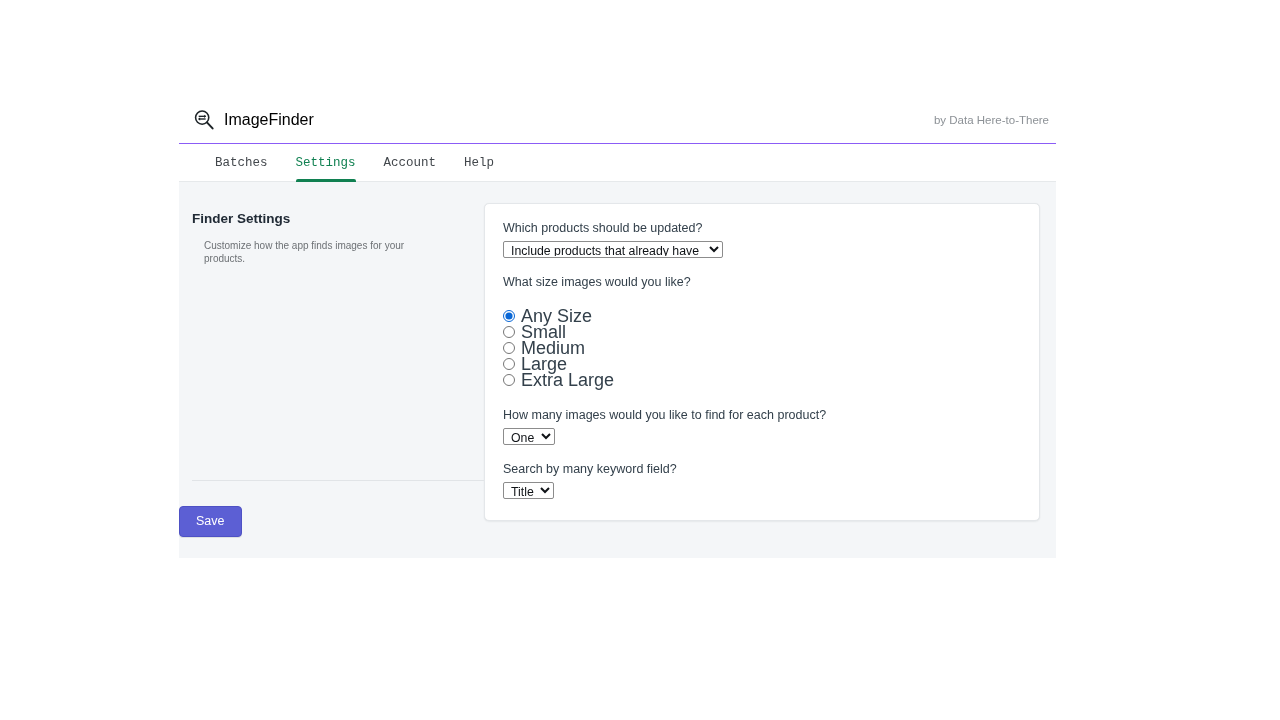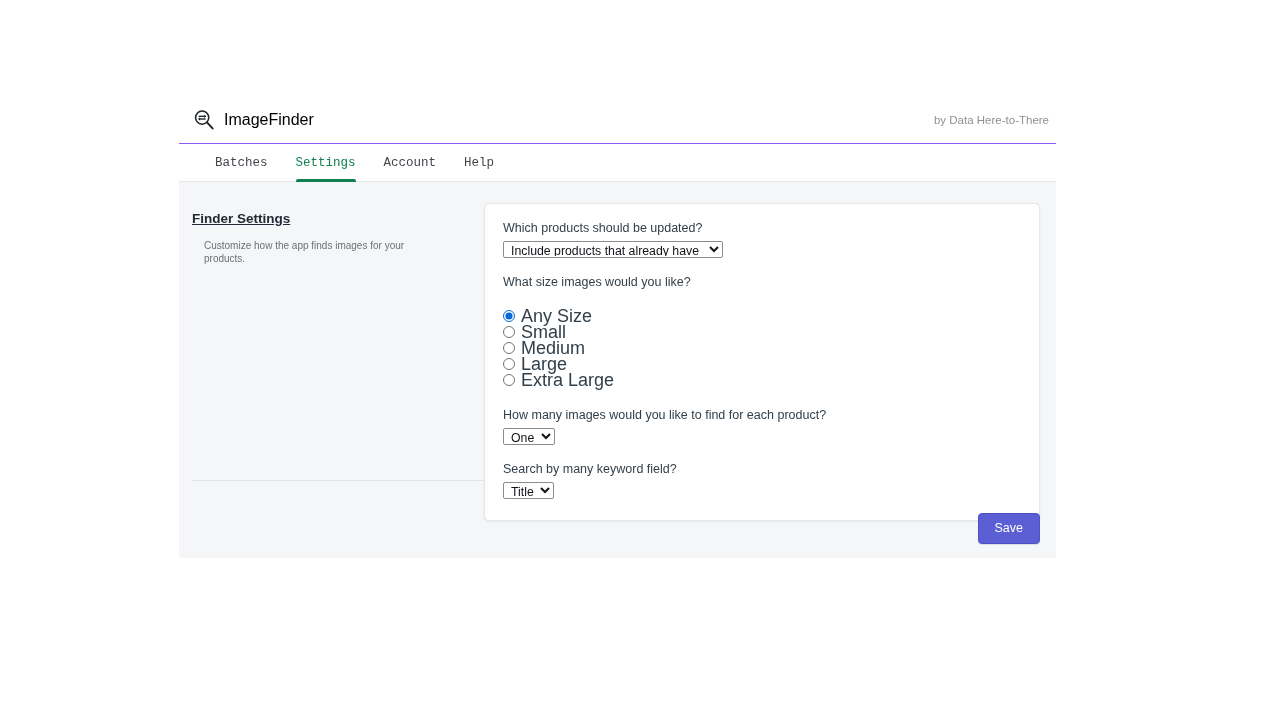--- a/index.html
+++ b/index.html
@@ -96,21 +96,20 @@
     width: 292px;
     flex: 0 0 292px;
     padding-right: 30px;
     padding-top: 8px;
   }
   #annotation-title {
     font-size: 13.5px;
     font-weight: bold;
     color: #212b36;
     margin: 0 0 14px 0;
-    text-decoration: underline;
   }
   #annotation-desc {
     font-size: 10px;
     line-height: 1.28;
     color: #6d7175;
     margin: 12px;
   }
 
   #settings-card {
     flex: 1 1 auto;
@@ -169,26 +168,25 @@
     position: absolute;
     left: 13px;
     top: 298px;
     width: 292px;
     height: 1px;
     background: #e1e4e7;
   }
   #footer {
     position: absolute;
     left: 0;
-    top: 308px;
+    top: 301px;
     right: 0;
     height: 77px;
     display: flex;
     align-items: center;
-    justify-content: flex-end;
     padding-right: 16px;
   }
   #save-button {
     font-family: "Liberation Sans", sans-serif;
     font-size: 12.5px;
     color: #ffffff;
     background: #5c5fd4;
     border: 1px solid #4e51c4;
     border-radius: 4px;
     padding: 7px 16px;

